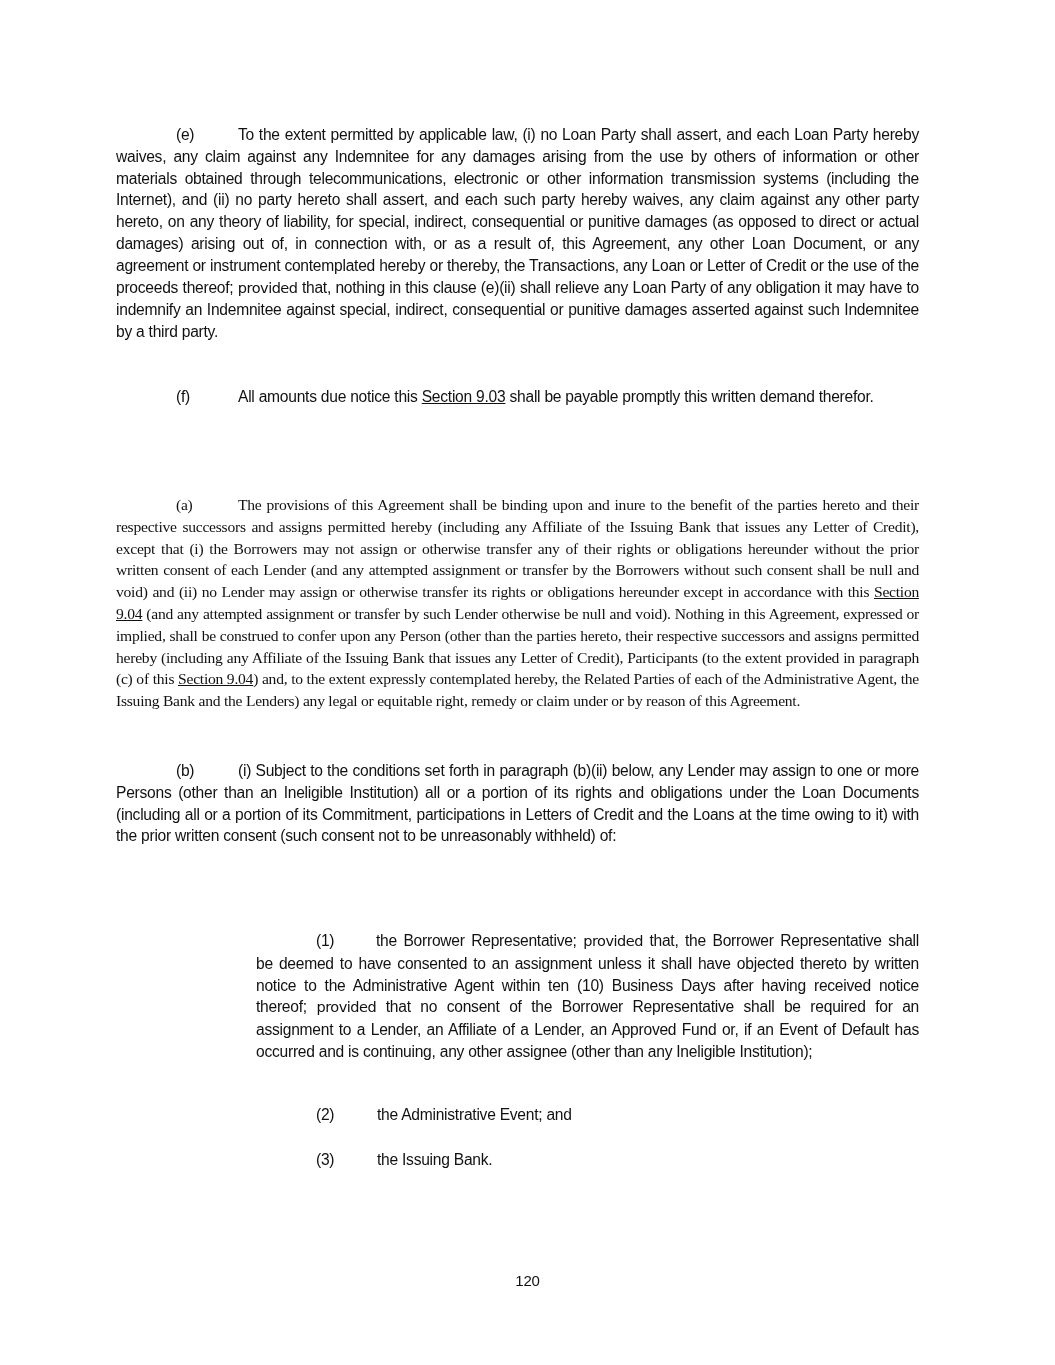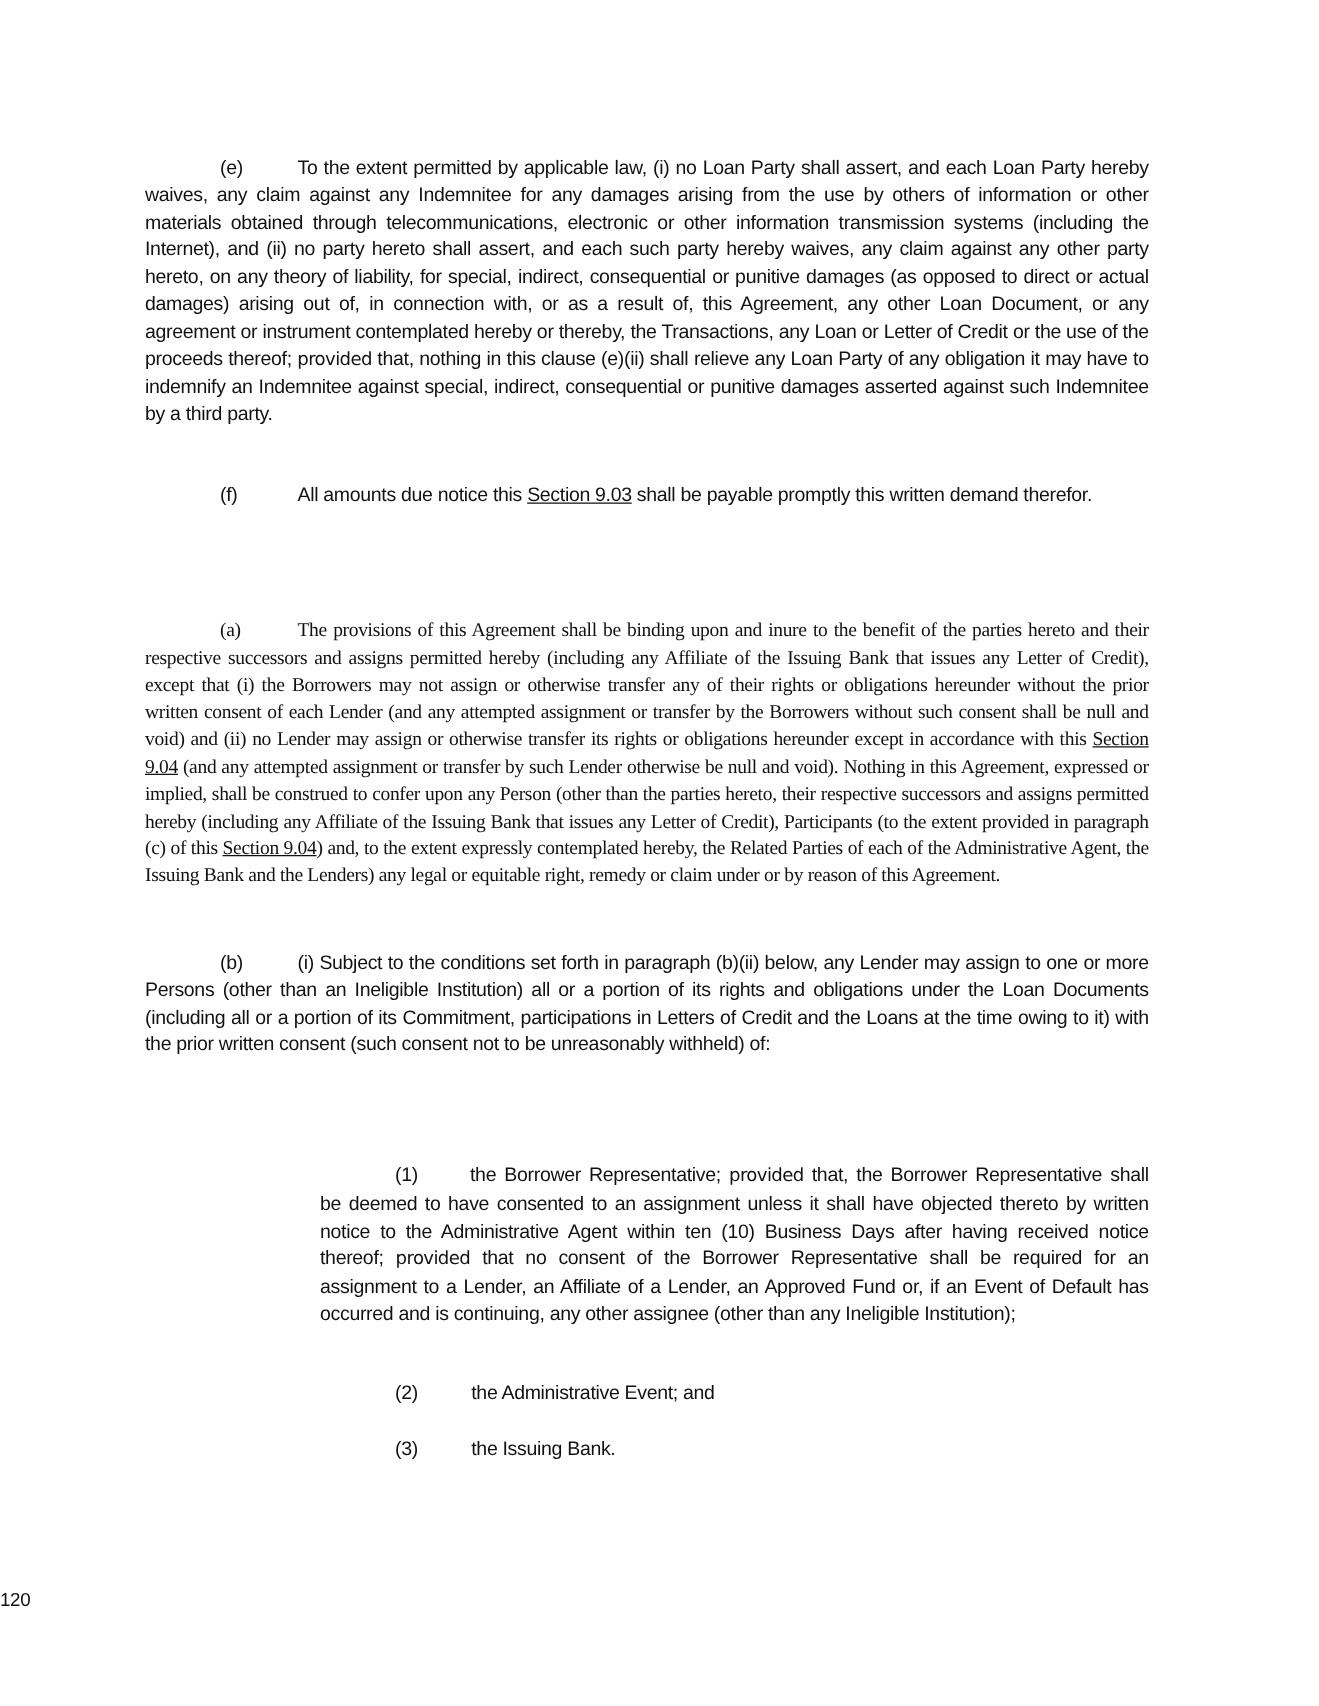--- a/index.html
+++ b/index.html
@@ -17,21 +17,21 @@
     }
     .lbl { display: inline-block; width: 122px; text-indent: 0; padding-left: 60px; box-sizing: border-box; }
     .u { text-decoration: underline; }
     .heading { position: absolute; left: 185px; top: 452px; line-height: 22px; }
     .heading .num { letter-spacing: 0.6px; }
     .heading .title { text-decoration: underline; margin-left: -8px; }
     .sub { position: absolute; left: 256px; width: 663px; line-height: 21.8px; text-align: justify; }
     .sub .sl { display: inline-block; width: 120px; padding-left: 60px; box-sizing: border-box; }
     .item { position: absolute; left: 316px; line-height: 22px; }
     .item .il { display: inline-block; width: 61px; }
-    .pagenum { position: absolute; left: 0; width: 1055px; top: 1272px; text-align: left; font-size: 15px; }
+    .pagenum { position: absolute; left: 0; width: 1055px; top: 1272px; text-align: center; font-size: 15px; }
   </style>
 </head>
 <body>
 
 <div class="page">
 
   <div class="block" style="top:124px;">
     <span class="lbl">(e)</span><span>To the extent permitted by applicable law, (i) no Loan Party shall assert, and each Loan Party hereby waives, any claim against any Indemnitee for any damages arising from the use by others of information or other materials obtained through telecommunications, electronic or other information transmission systems (including the Internet), and (ii) no party hereto shall assert, and each such party hereby waives, any claim against any other party hereto, on any theory of liability, for special, indirect, consequential or punitive damages (as opposed to direct or actual damages) arising out of, in connection with, or as a result of, this Agreement, any other Loan Document, or any agreement or instrument contemplated hereby or thereby, the Transactions, any Loan or Letter of Credit or the use of the proceeds thereof; </span><span style="font-family:'DejaVu Sans', sans-serif; font-size:14.5px; letter-spacing:-0.5px;">provided</span><span> that, nothing in this clause (e)(ii) shall relieve any Loan Party of any obligation it may have to indemnify an Indemnitee against special, indirect, consequential or punitive damages asserted against such Indemnitee by a third party.</span>
   </div>
 

